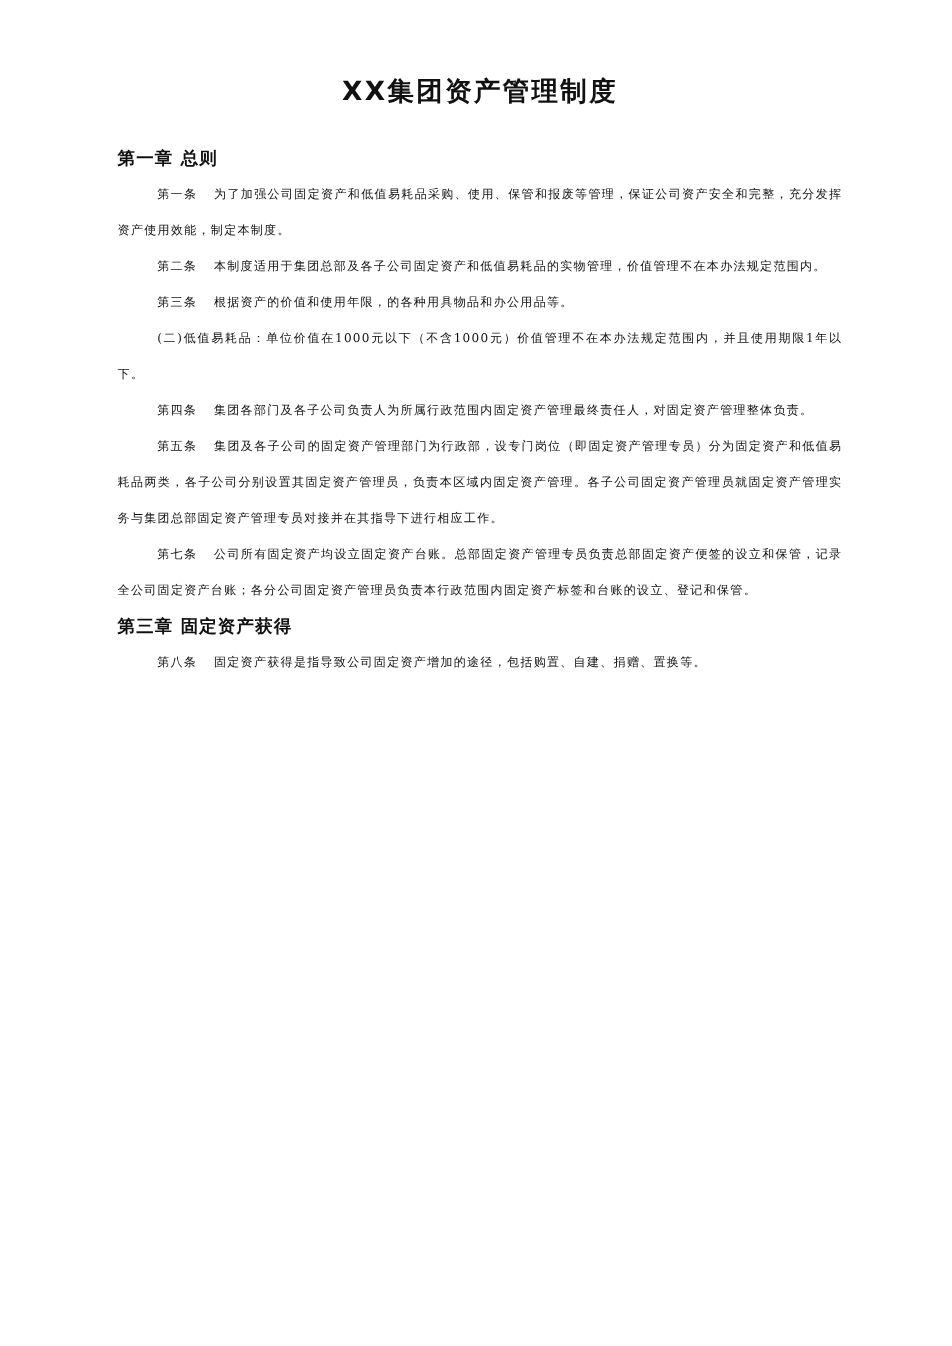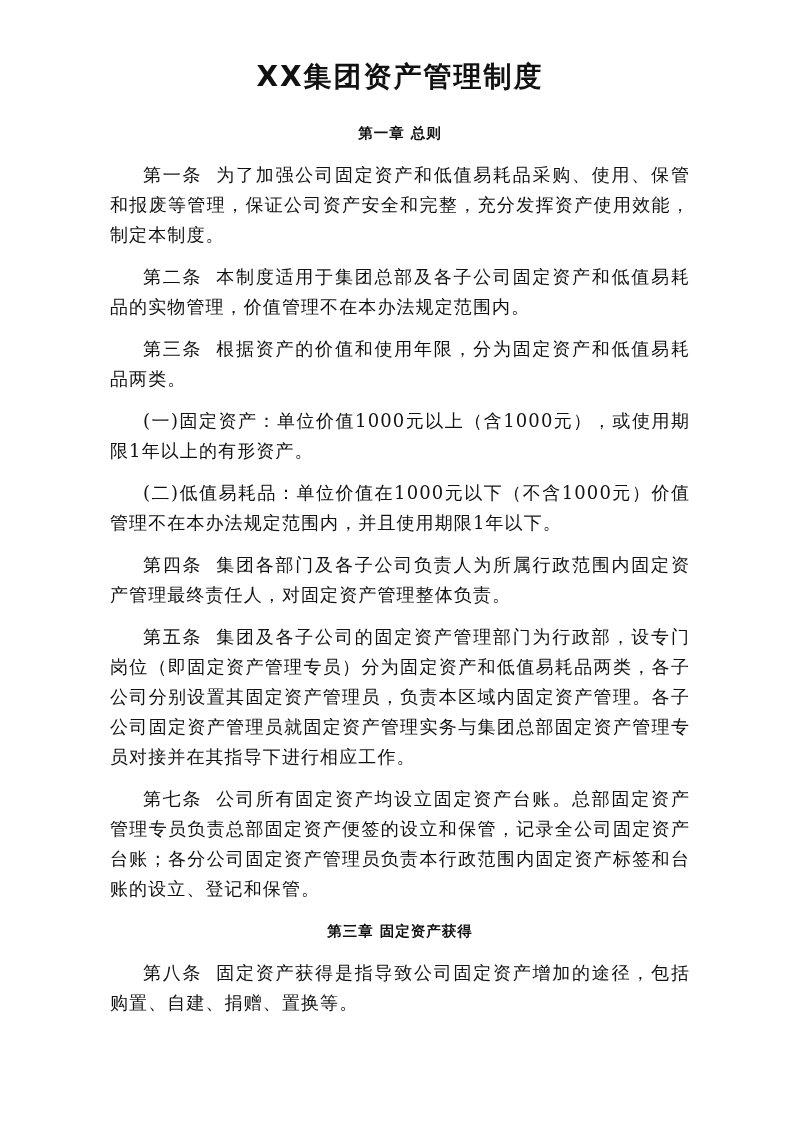--- a/index.html
+++ b/index.html
@@ -1,41 +1,40 @@
 <!DOCTYPE html>
 <html><head>
 <meta charset="utf-8">
 <style>
   html, body { margin: 0; padding: 0; background: #ffffff; }
   body { width: 793px; height: 1122px; position: relative; overflow: hidden;
          font-family: "DejaVu Serif", "Liberation Serif", serif; color: #111; }
   .page { position: absolute; left: 98px; top: 0; width: 604px; }
   .title { text-align: center; font-family: "DejaVu Sans", "Liberation Sans", sans-serif;
-           font-weight: bold; font-size: 28px; letter-spacing: 2px; margin: 0;
+           font-weight: bold; font-size: 22px; letter-spacing: 2px; margin: 0;
            position: absolute; top: 62px; left: 0; width: 604px; line-height: 30px; }
   .body { position: absolute; top: 118px; left: 0; width: 604px; }
-  .chapter { text-align: center; font-family: "DejaVu Sans", "Liberation Sans", sans-serif;
+  .chapter { font-family: "DejaVu Sans", "Liberation Sans", sans-serif;
              font-weight: bold; font-size: 14.5px; line-height: 30px; margin: 0; letter-spacing: 1px; }
-  .para { font-size: 18px; line-height: 30px; margin: 12px; text-indent: 33px;
+  .para { font-size: 10px; line-height: 30px; margin: 0; text-indent: 33px;
           text-align: justify; letter-spacing: 1.1px; }
   .art { margin-right: 14px; }
 </style>
 </head>
 <body>
 
 <div class="page">
   <h1 class="title">XX集团资产管理制度</h1>
 
   <div class="body">
 
     <h2 class="chapter">第一章 总则</h2>
     <p class="para"><span class="art">第一条</span><span>为了加强公司固定资产和低值易耗品采购、使用、保管和报废等管理，保证公司资产安全和完整，充分发挥资产使用效能，制定本制度。</span></p>
     <p class="para"><span class="art">第二条</span><span>本制度适用于集团总部及各子公司固定资产和低值易耗品的实物管理，价值管理不在本办法规定范围内。</span></p>
-    <p class="para"><span class="art">第三条</span><span>根据资产的价值和使用年限，分为固定资产和低值易耗品两类。</span></p>
-    <p class="para"><span>(一)固定资产：单位价值1000元以上（含1000元），或使用期限1年以上的有形资产。</span></p>
+    <p class="para"><span class="art">第三条</span><span>根据资产的价值和使用年限，的各种用具物品和办公用品等。</span></p>
     <p class="para"><span>(二)低值易耗品：单位价值在1000元以下（不含1000元）价值管理不在本办法规定范围内，并且使用期限1年以下。</span></p>
 
     <p class="para"><span class="art">第四条</span><span>集团各部门及各子公司负责人为所属行政范围内固定资产管理最终责任人，对固定资产管理整体负责。</span></p>
     <p class="para"><span class="art">第五条</span><span>集团及各子公司的固定资产管理部门为行政部，设专门岗位（即固定资产管理专员）分为固定资产和低值易耗品两类，各子公司分别设置其固定资产管理员，负责本区域内固定资产管理。各子公司固定资产管理员就固定资产管理实务与集团总部固定资产管理专员对接并在其指导下进行相应工作。</span></p>
     <p class="para"><span class="art">第七条</span><span>公司所有固定资产均设立固定资产台账。总部固定资产管理专员负责总部固定资产便签的设立和保管，记录全公司固定资产台账；各分公司固定资产管理员负责本行政范围内固定资产标签和台账的设立、登记和保管。</span></p>
 
     <h2 class="chapter">第三章 固定资产获得</h2>
     <p class="para"><span class="art">第八条</span><span>固定资产获得是指导致公司固定资产增加的途径，包括购置、自建、捐赠、置换等。</span></p>
   </div>
 </div>

